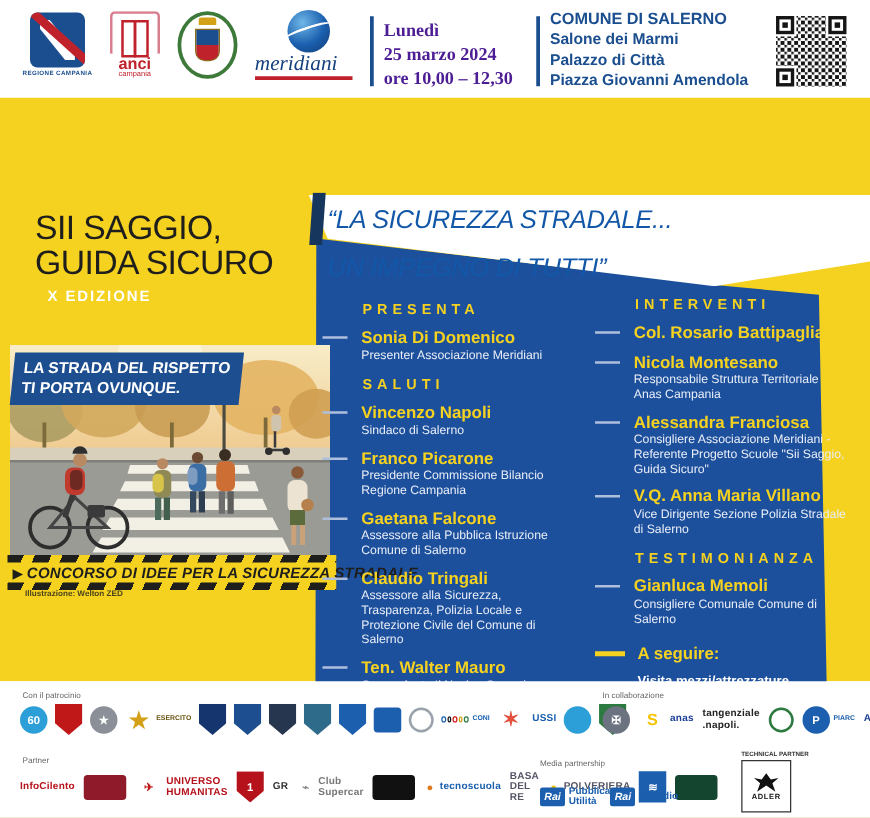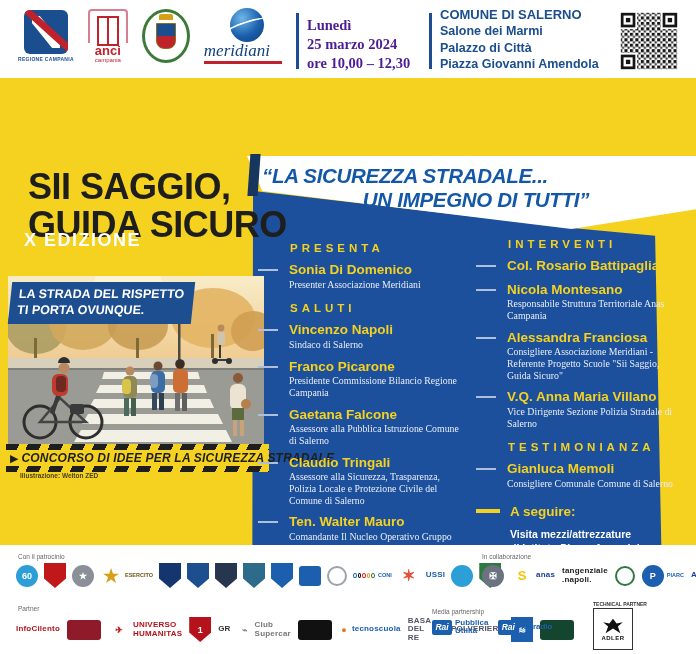--- a/index.html
+++ b/index.html
@@ -39,25 +39,25 @@
 
   
   .mainband { position:absolute; left:0; top:78px; width:696px; height:467px; background:#f5d120; }
   .quote-white { position:absolute; left:235px; top:78px; width:461px; height:76px; background:#fff;
     clip-path:polygon(2.6% 0, 100% 0, 100% 70%, 73% 96%, 5.9% 46%); z-index:2; }
   .navy-sliver { position:absolute; left:239px; top:76px; width:30px; height:42px; background:#17365e;
     clip-path:polygon(38% 0, 72% 0, 62% 100%, 28% 100%); z-index:3; }
   .blue-panel { position:absolute; left:235px; top:108px; width:430px; height:437px; background:#1c4f9c;
     clip-path:polygon(4.2% 1.1%, 78.4% 9.6%, 97.7% 11.4%, 99.5% 100%, 4% 100%); z-index:1; }
   .quote { position:absolute; left:262px; top:86px; width:428px; z-index:4; color:#1358a8;
-    font-style:italic; font-weight:700; font-size:20.5px; line-height:1.18; letter-spacing:-0.3px; }
-  .quote .q2 { text-align:center; }
-
-  .hero-title { position:absolute; left:28px; top:90px; z-index:2; color:#1e1e1c; font-weight:700; font-size:36px; line-height:1.05; letter-spacing:-0.5px; }
-  .hero-ed { position:absolute; left:24px; top:152px; z-index:2; color:#fff; font-weight:800; font-size:18px; letter-spacing:1.5px; }
+    font-style:italic; font-weight:400; font-size:20.5px; line-height:1.18; letter-spacing:-0.3px; }
+  .quote .q2 { text-align:left;margin-top:15px; }
+
+  .hero-title { position:absolute; left:28px; top:90px; z-index:2; color:#1e1e1c; font-weight:400; font-size:27px; line-height:1.05; letter-spacing:-0.5px; }
+  .hero-ed { position:absolute; left:38px; top:152px; z-index:2; color:#fff; font-weight:800; font-size:12px; letter-spacing:1.5px; }
 
   .illus { position:absolute; left:8px; top:198px; width:256px; height:172px; z-index:2; overflow:hidden; }
   .badge { position:absolute; left:10px; top:204px; z-index:3; background:#1d4e8f; color:#fff; font-weight:800; font-size:12.5px;
     line-height:1.25; padding:5px 10px 6px 8px; transform:skewX(-6deg); }
   .banner { position:absolute; left:6px; top:366px; width:263px; height:28px; z-index:3; background:#f5d120;
     display:flex; align-items:center; padding:0 4px; }
   .banner:before, .banner:after { content:""; position:absolute; left:0; width:100%; height:6px;
     background:repeating-linear-gradient(115deg, #1e1e1c 0 12px, transparent 12px 20px); }
   .banner:before { top:0; } .banner:after { bottom:0; }
   .banner .arrow { color:#1e1e1c; font-size:11px; margin-right:3px; }
@@ -66,39 +66,39 @@
 
   
   .pcol { position:absolute; z-index:4; width:215px; }
   #program-col1 { left:258px; top:164px; }
   #program-col2 { left:476px; top:160px; }
   .p-head { color:#f5d120; font-weight:800; font-size:11.5px; letter-spacing:4px; margin:12px 0 8px 32px; }
   .p-head:first-child { margin-top:0; }
   .p-item { display:flex; margin-bottom:8px; }
   .p-dash { flex:0 0 20px; height:2px; background:#aebfdc; margin:7px 11px 0 0; }
   .p-name { color:#f5d120; font-weight:800; font-size:13.5px; line-height:1.15; }
-  .p-role { color:#e9eef7; font-size:9.8px; line-height:1.2; margin-top:1px; max-width:172px;font-family:Liberation Serif, serif; }
+  .p-role { color:#e9eef7; font-size:9.8px; line-height:1.2; margin-top:1px; max-width:172px; }
   .p-note { display:flex; align-items:center; margin:14px 0 8px; }
   .p-note .p-dash2 { flex:0 0 24px; height:4px; background:#f5d120; margin-right:10px; }
   .p-note .p-note-t { color:#f5d120; font-weight:800; font-size:13.5px; }
   .p-plain { color:#fff; font-size:10.5px; font-weight:600; line-height:1.35; margin-left:34px; white-space:pre-line; }
 
   
   .footer { position:absolute; left:0; top:545px; width:696px; height:109px; background:#fff; z-index:5; }
   .f-label { position:absolute; font-size:6.5px; color:#666; }
   .lab-patronage { left:18px; top:8px; }
   .lab-collab { left:482px; top:8px; }
   .lab-partner { left:18px; top:60px; }
   .lab-media { left:432px; top:63px; }
   .lab-technical { left:593px; top:56px; font-size:5px; font-weight:700; color:#333; }
   .logorow { position:absolute; display:flex; align-items:center; }
   #row-patronage { left:16px; top:18px; width:458px; gap:6px; flex-wrap:nowrap; }
   #row-collab { left:482px; top:18px; width:208px; gap:7px; }
   #row-partner { left:16px; top:72px; width:430px; gap:7px; }
-  #row-media { left:432px; top:74px; gap:10px; }
+  #row-media { left:432px; top:84px; }
   .chip { display:flex; align-items:center; gap:3px; }
   .mark { display:inline-flex; align-items:center; justify-content:center; width:22px; height:25px; font-weight:800; font-size:9px; color:#fff; flex:0 0 auto; }
   .mark.circle { border-radius:50%; height:22px; }
   .mark.sq { border-radius:3px; height:20px; }
   .mark.shield { clip-path:polygon(0 0,100% 0,100% 62%,50% 100%,0 62%); }
   .mark.outline { background:none !important; border:2px solid; border-radius:50%; width:20px; height:20px; }
   .mark.star { background:none !important; font-size:18px; height:18px; }
   .mark.burst { background:none !important; font-size:16px; height:18px; }
   .mark.rings { background:none !important; gap:1px; }
   .mark.rings i { width:5px; height:5px; border-radius:50%; border:1.4px solid; display:inline-block; }

